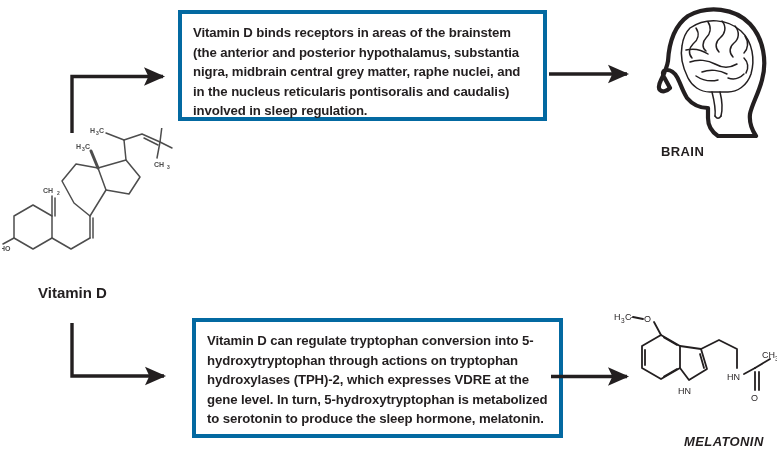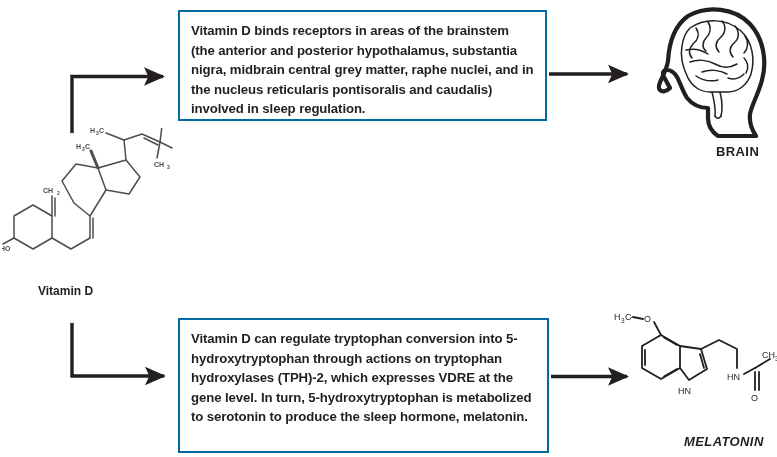--- a/index.html
+++ b/index.html
@@ -14,41 +14,41 @@
   #canvas {
     position: relative;
     width: 777px;
     height: 457px;
     background: #ffffff;
     overflow: hidden;
   }
   .txtbox {
     position: absolute;
     box-sizing: border-box;
-    border: 2px solid #0369a1;
+    border: 4px solid #0369a1;
     background: #ffffff;
     font-weight: bold;
     font-size: 13.2px;
     line-height: 19.6px;
     color: #231f20;
     padding: 9px 10px 6px 11px;
     letter-spacing: -0.1px;
   }
   #box-brain   { left: 178px; top: 10px;  width: 369px; height: 111px; }
-  #box-melatonin { left: 178px; top: 318px; width: 371px; height: 135px; }
+  #box-melatonin { left: 192px; top: 318px; width: 371px; height: 120px; }
 
   .caption {
     position: absolute;
     font-weight: bold;
     font-size: 13px;
     color: #231f20;
     white-space: nowrap;
   }
-  #cap-vitd      { left: 38px;  top: 284px; font-size: 12px; }
-  #cap-brain     { left: 716px; top: 144px; letter-spacing: 0.4px; }
+  #cap-vitd      { left: 38px;  top: 284px; font-size: 15px; }
+  #cap-brain     { left: 661px; top: 144px; letter-spacing: 0.4px; }
   #cap-melatonin { left: 684px; top: 434px; letter-spacing: 0.4px; font-style: italic; }
 
   .svg-layer {
     position: absolute;
     left: 0; top: 0;
     width: 777px; height: 457px;
     pointer-events: none;
   }
   .art { position: absolute; }
   #art-vitd      { left: 2px;   top: 128px; width: 172px; height: 148px; }

